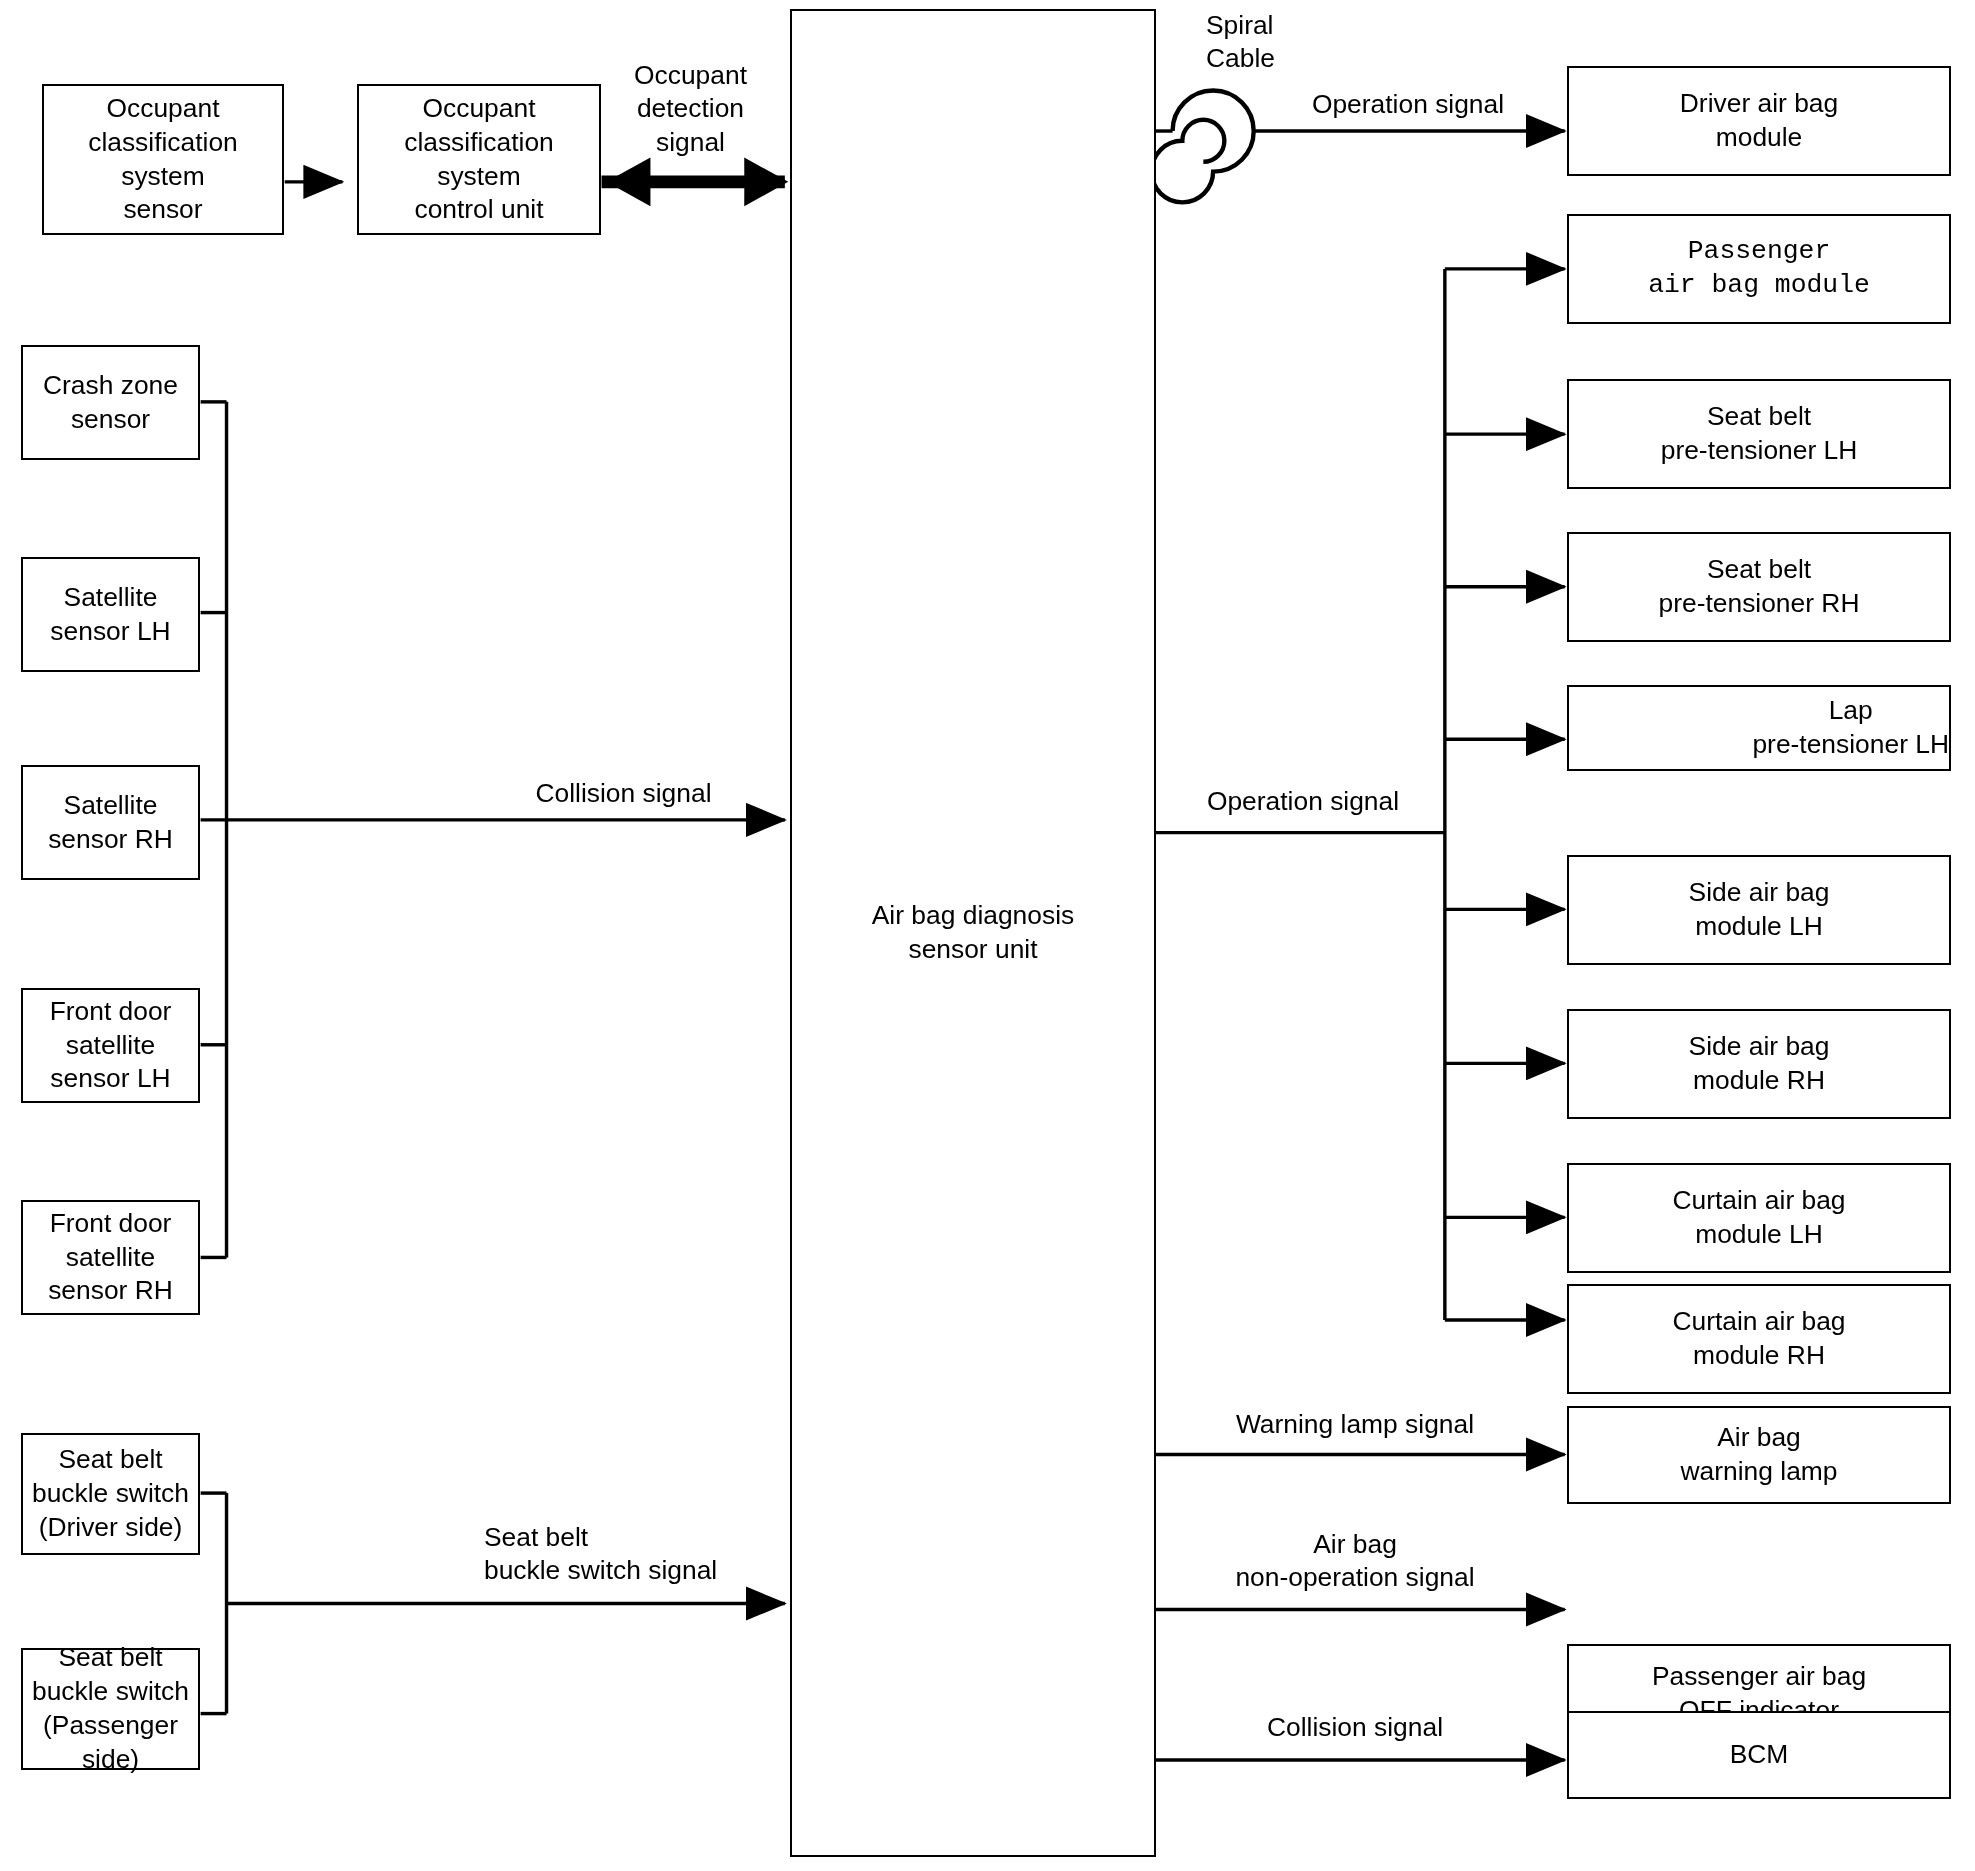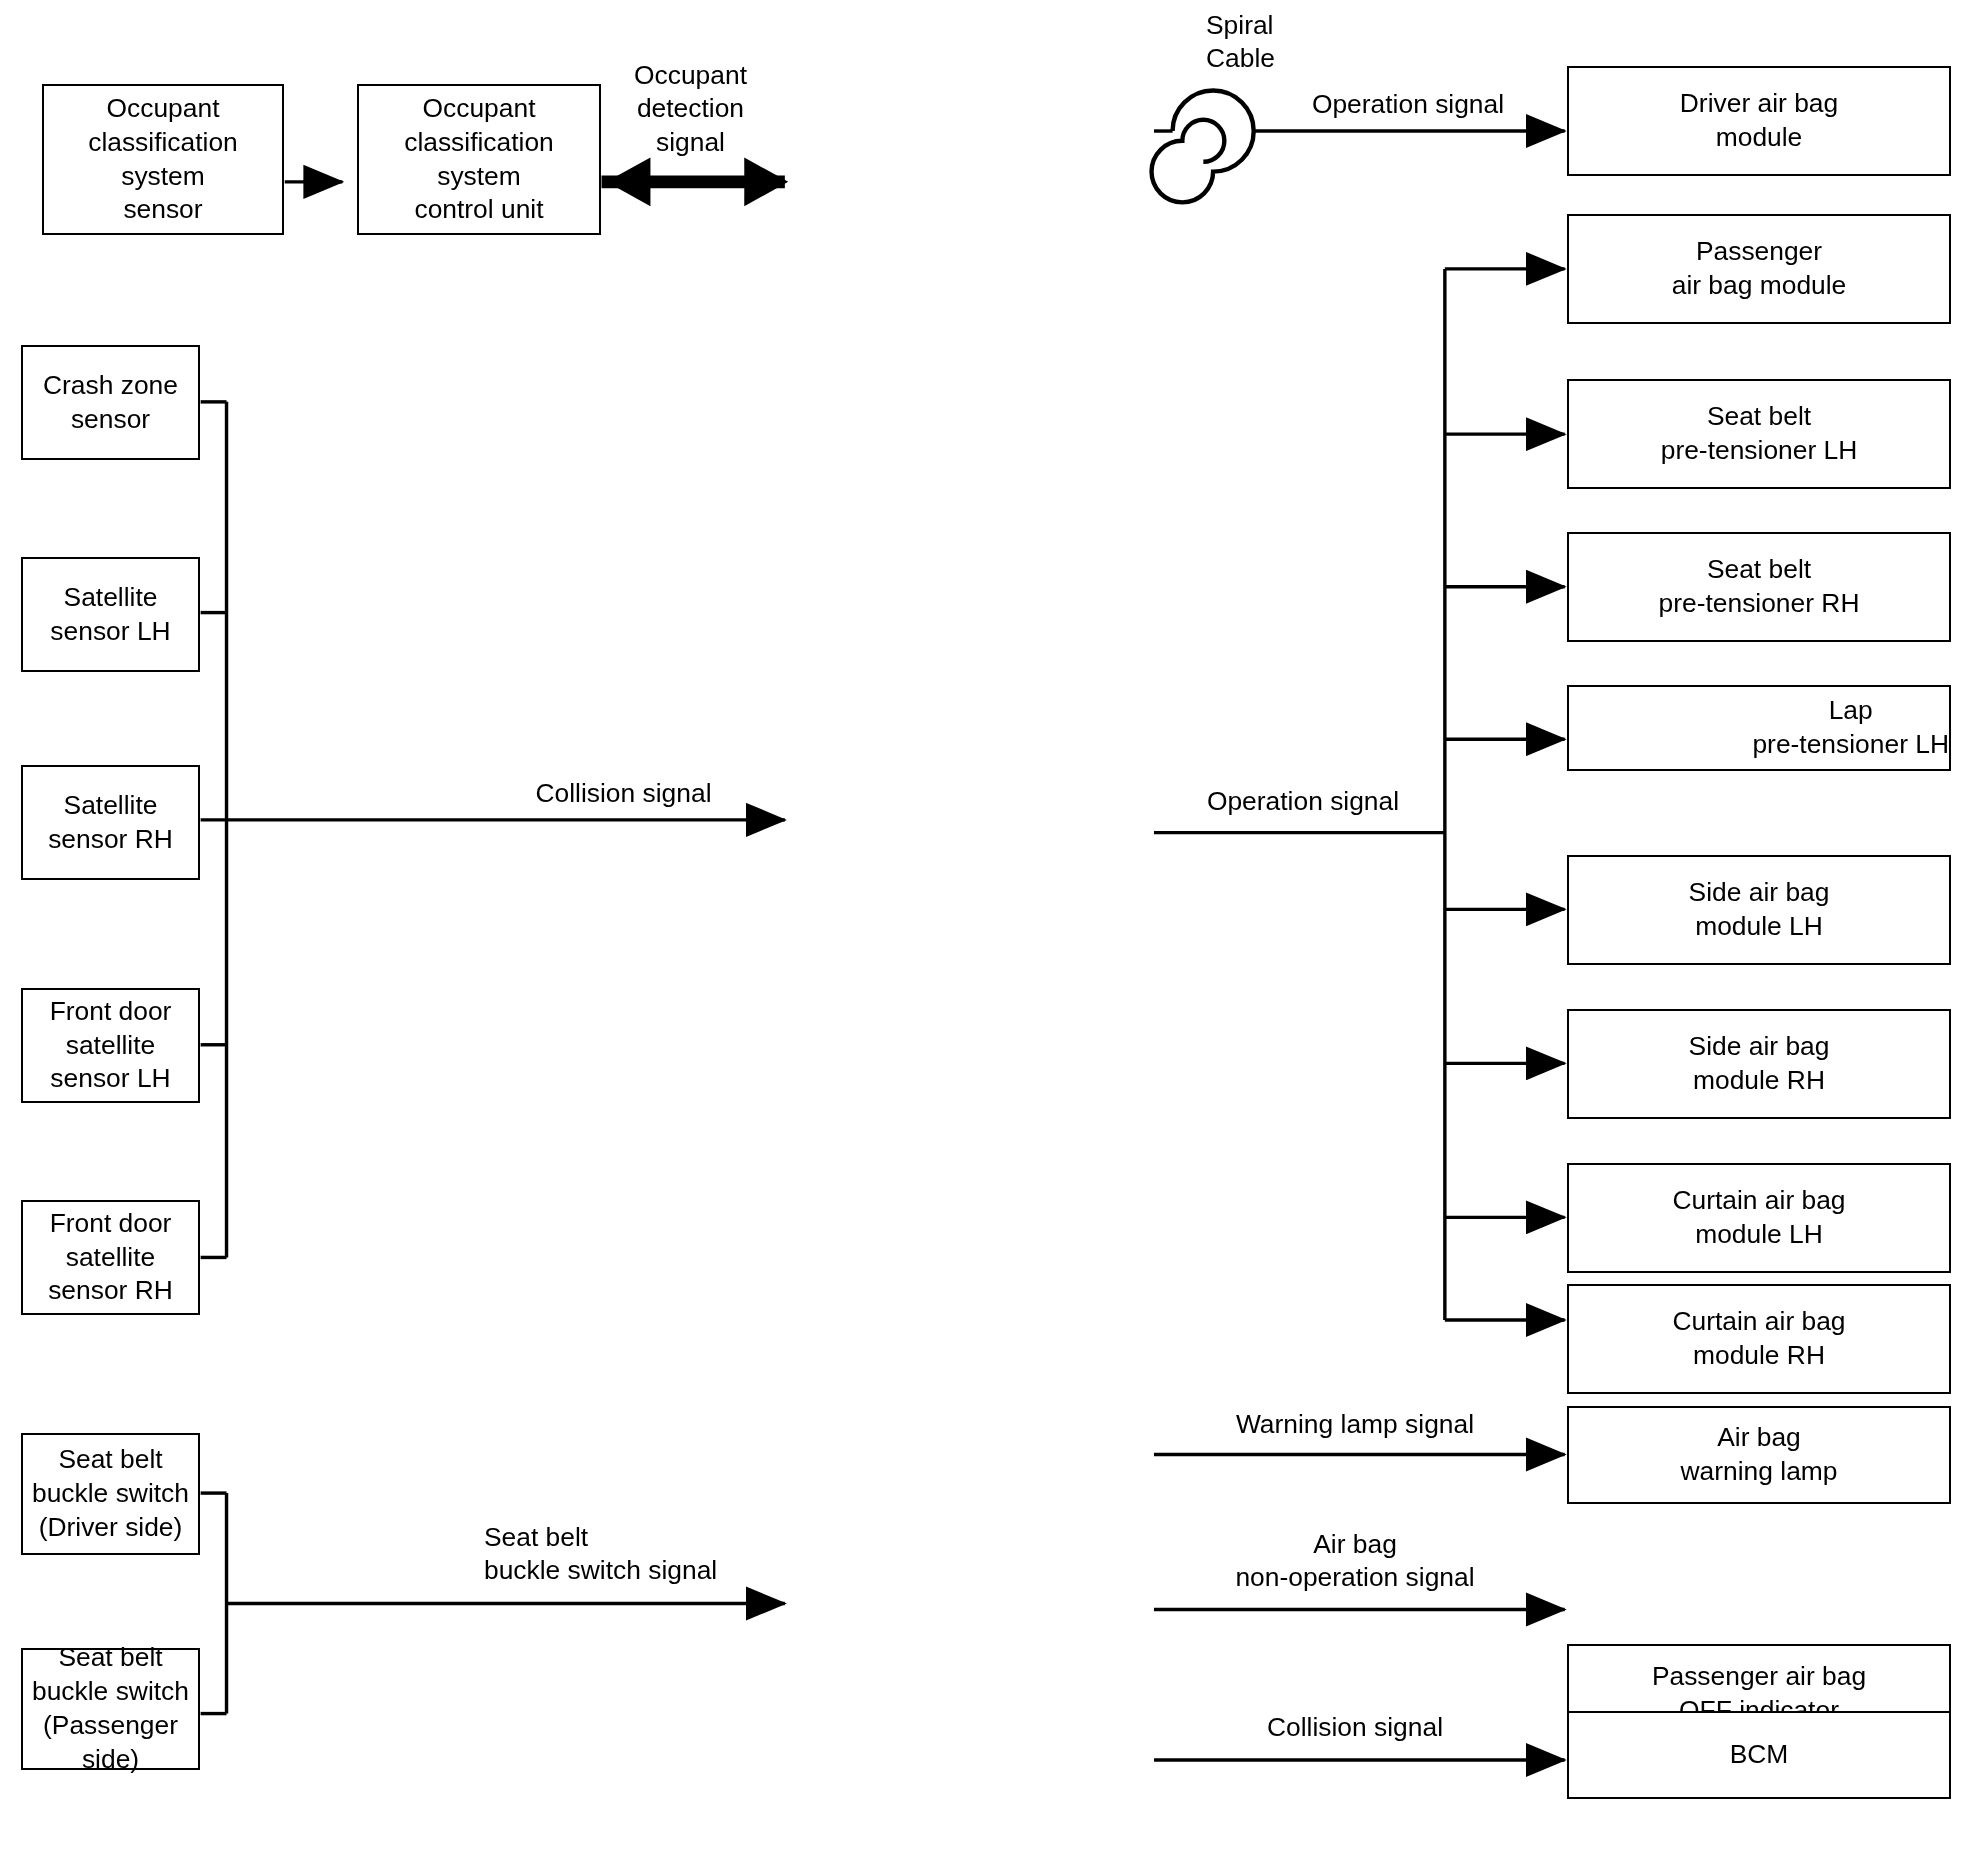--- a/index.html
+++ b/index.html
@@ -115,27 +115,31 @@
   <div class="bx" style="left:21px;top:1433px;width:179px;height:122px;">
     <span>Seat belt buckle switch
 (Driver side)</span>
   </div>
 
   <div class="bx" style="left:21px;top:1648px;width:179px;height:122px;">
     <span>Seat belt buckle switch
 (Passenger side)</span>
   </div>
 
+  <div class="bx" style="left:790px;top:8.8px;width:366px;height:1848px;">
+    <span>Air bag diagnosis
+sensor unit</span>
+  </div>
 
   <div class="bx" style="left:1567px;top:66px;width:384px;height:110px;">
     <span>Driver air bag
 module</span>
   </div>
 
-  <div class="bx" style="left:1567px;top:214px;width:384px;height:110px;">
+  <div class="bx" style="left:1567px;top:214px;width:384px;height:110px;font-family:Liberation Mono, monospace;">
     <span>Passenger
 air bag module</span>
   </div>
 
   <div class="bx" style="left:1567px;top:379px;width:384px;height:110px;">
     <span>Seat belt
 pre-tensioner LH</span>
   </div>
 
   <div class="bx" style="left:1567px;top:532px;width:384px;height:110px;">

